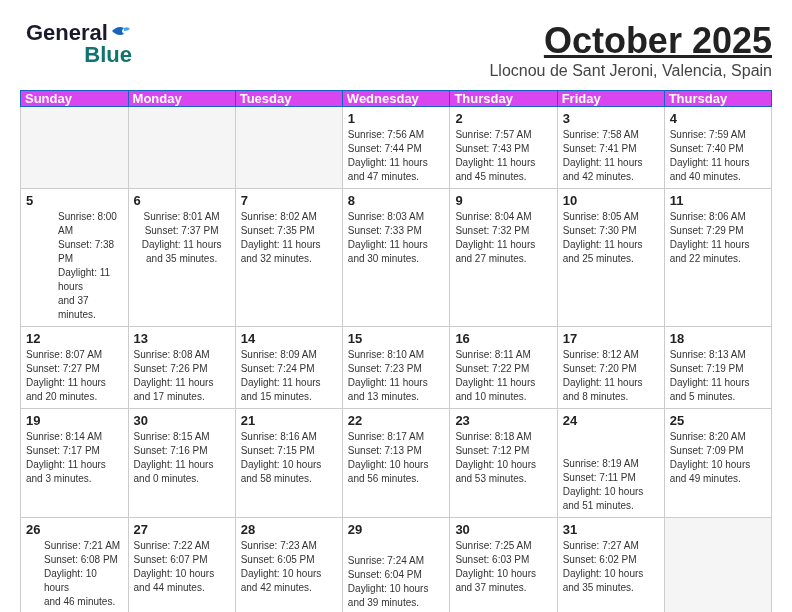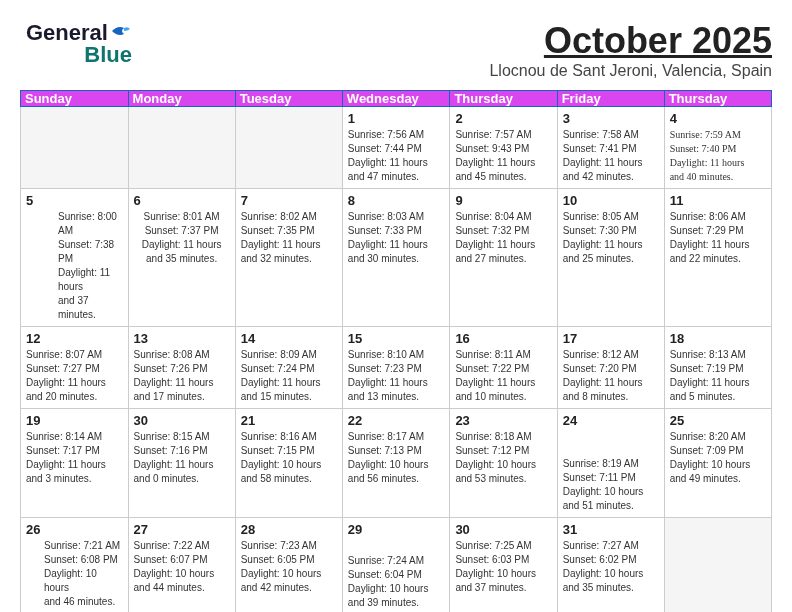--- a/index.html
+++ b/index.html
@@ -113,34 +113,34 @@
         <td>
           <div class="day-number">1</div>
           <div class="day-info" style="white-space: pre-line;">Sunrise: 7:56 AM
 Sunset: 7:44 PM
 Daylight: 11 hours
 and 47 minutes.</div>
         </td>
         <td>
           <div class="day-number">2</div>
           <div class="day-info" style="white-space: pre-line;">Sunrise: 7:57 AM
-Sunset: 9:43 PM
+Sunset: 7:43 PM
 Daylight: 11 hours
 and 45 minutes.</div>
         </td>
         <td>
           <div class="day-number">3</div>
           <div class="day-info" style="white-space: pre-line;">Sunrise: 7:58 AM
 Sunset: 7:41 PM
 Daylight: 11 hours
 and 42 minutes.</div>
         </td>
         <td>
           <div class="day-number">4</div>
-          <div class="day-info" style="white-space: pre-line; font-family: Liberation Serif, serif;">Sunrise: 7:59 AM
+          <div class="day-info" style="white-space: pre-line;">Sunrise: 7:59 AM
 Sunset: 7:40 PM
 Daylight: 11 hours
 and 40 minutes.</div>
         </td>
       </tr>
       <tr>
         <td>
           <div class="day-number">5</div>
           <div class="day-info" style="white-space: pre-line; margin-left: 32px;">Sunrise: 8:00 AM
 Sunset: 7:38 PM

